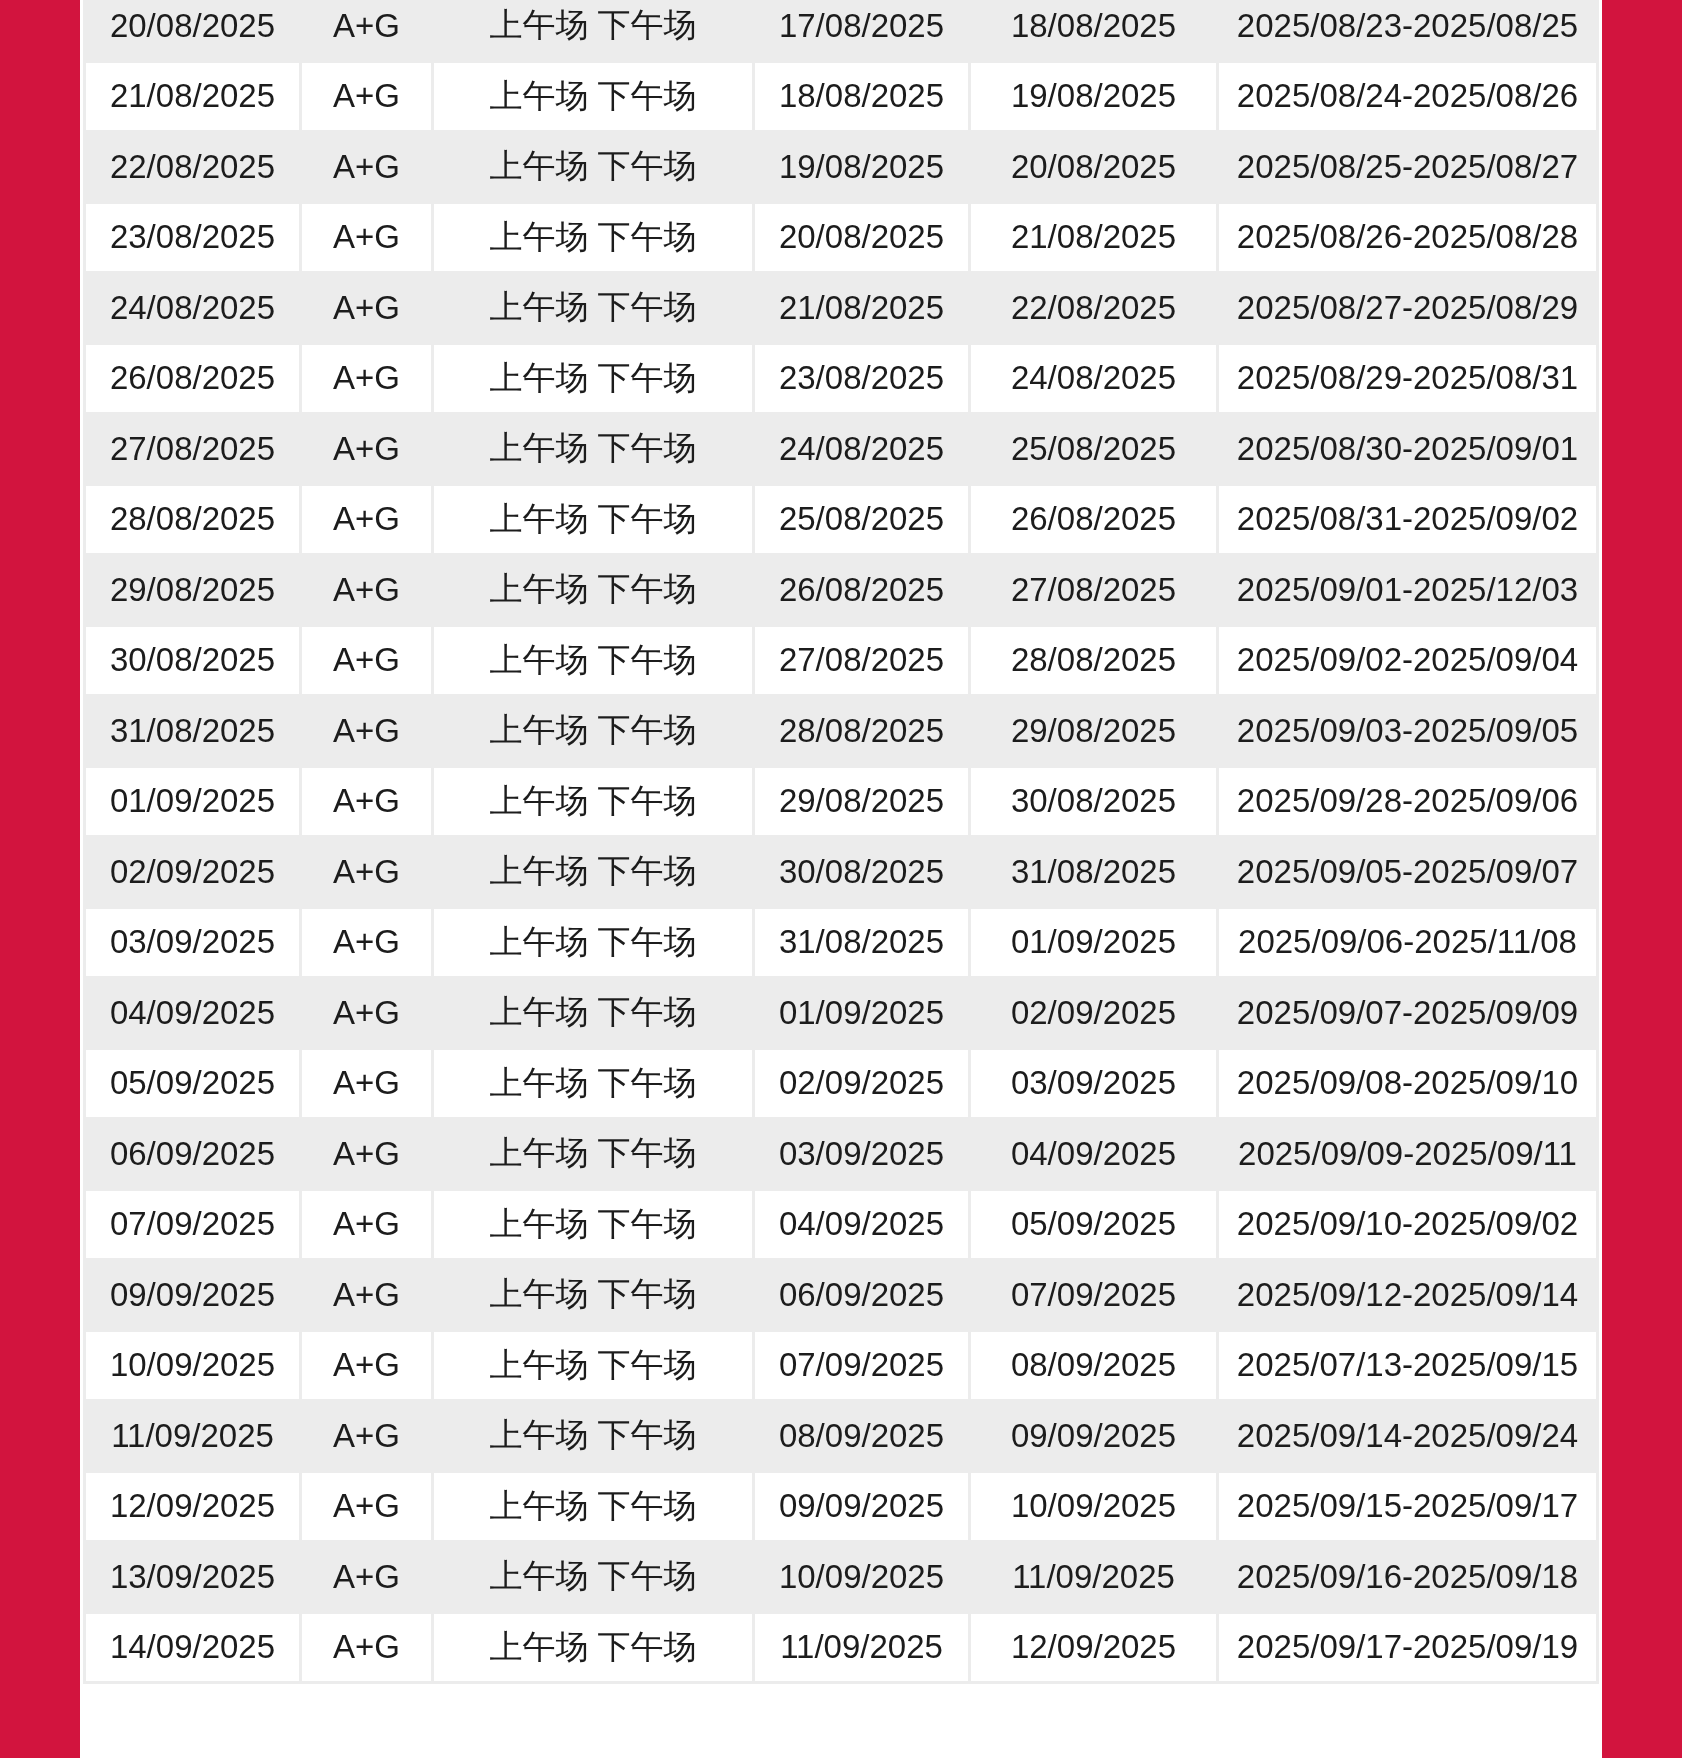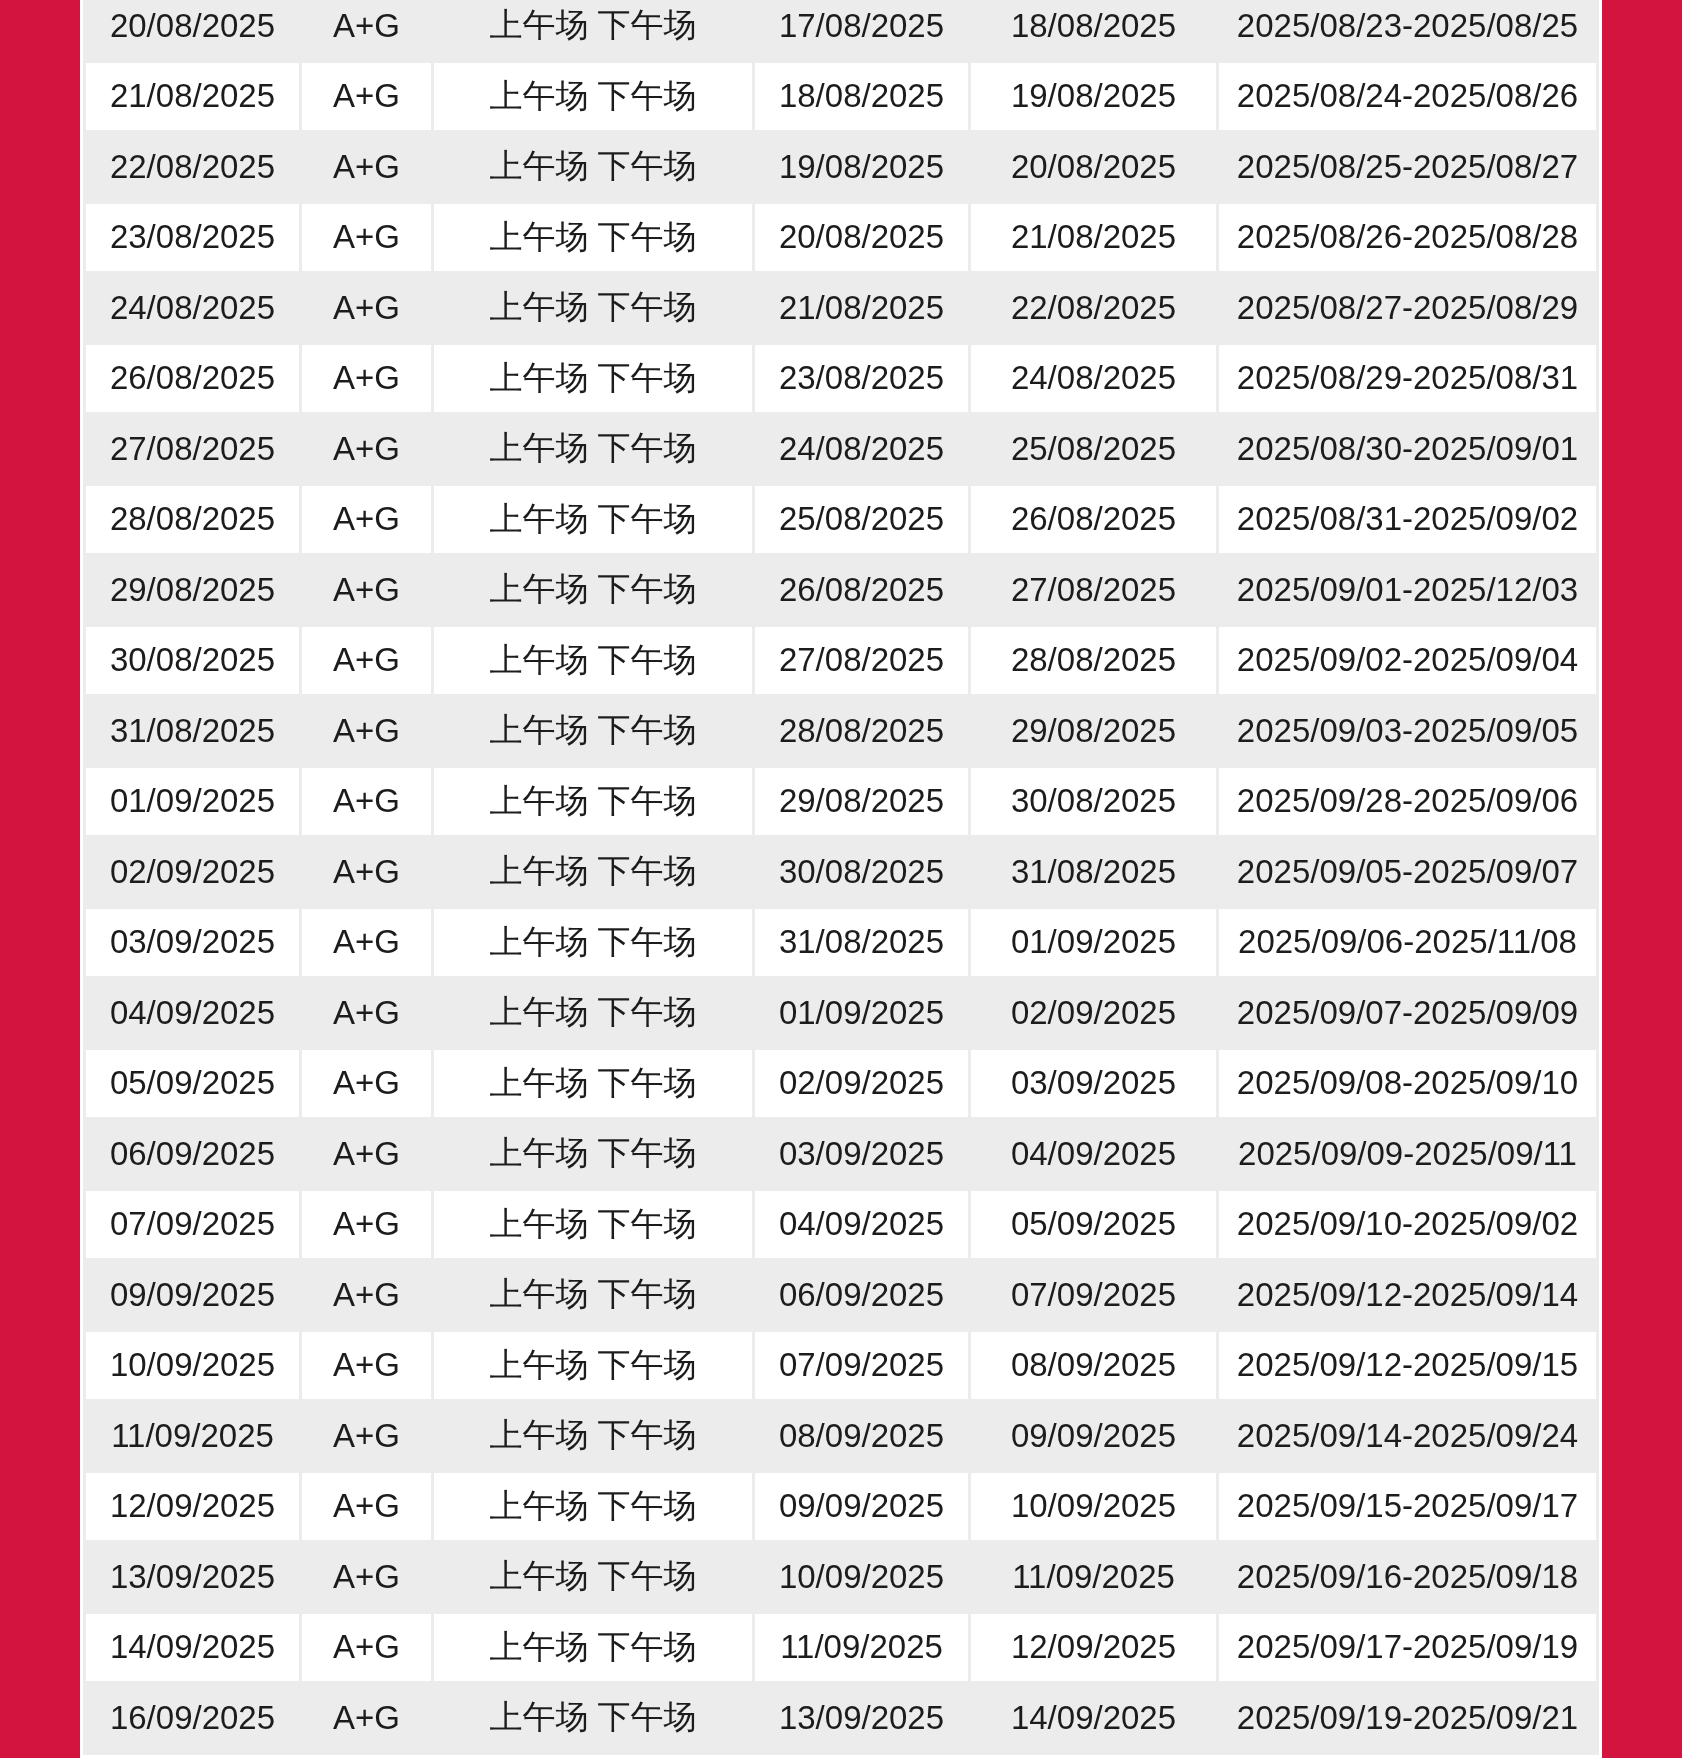--- a/index.html
+++ b/index.html
@@ -227,21 +227,21 @@
           <td>06/09/2025</td>
           <td>07/09/2025</td>
           <td>2025/09/12-2025/09/14</td>
         </tr>
         <tr class="row-white">
           <td>10/09/2025</td>
           <td>A+G</td>
           <td>上午场 下午场</td>
           <td>07/09/2025</td>
           <td>08/09/2025</td>
-          <td>2025/09/12-2025/09/15</td>
+          <td>2025/07/13-2025/09/15</td>
         </tr>
         <tr class="row-gray">
           <td>11/09/2025</td>
           <td>A+G</td>
           <td>上午场 下午场</td>
           <td>08/09/2025</td>
           <td>09/09/2025</td>
           <td>2025/09/14-2025/09/24</td>
         </tr>
         <tr class="row-white">
@@ -261,23 +261,15 @@
           <td>2025/09/16-2025/09/18</td>
         </tr>
         <tr class="row-white">
           <td>14/09/2025</td>
           <td>A+G</td>
           <td>上午场 下午场</td>
           <td>11/09/2025</td>
           <td>12/09/2025</td>
           <td>2025/09/17-2025/09/19</td>
         </tr>
-        <tr class="row-gray">
-          <td>16/09/2025</td>
-          <td>A+G</td>
-          <td>上午场 下午场</td>
-          <td>13/09/2025</td>
-          <td>14/09/2025</td>
-          <td>2025/09/19-2025/09/21</td>
-        </tr>
       </tbody>
   </table>
 </div>
 
 </body></html>

